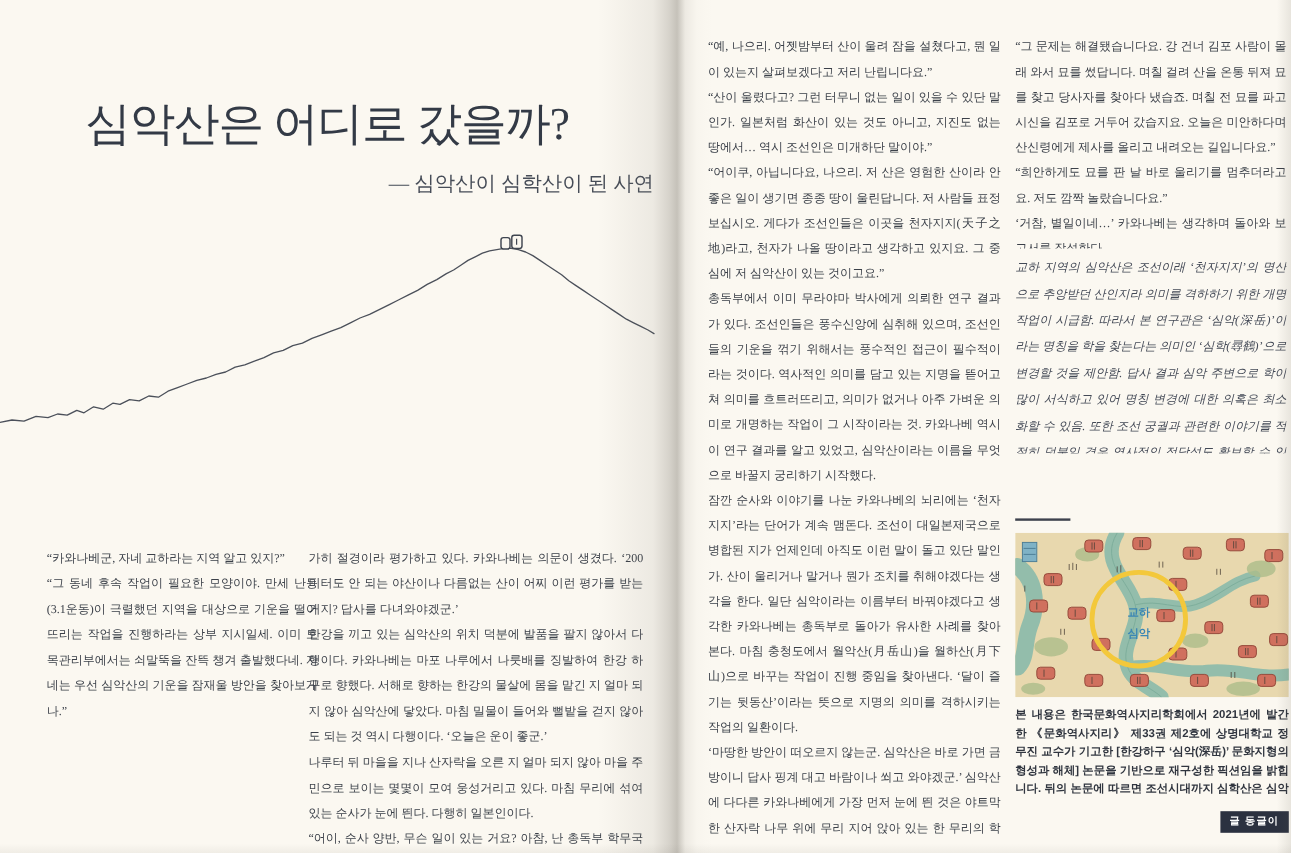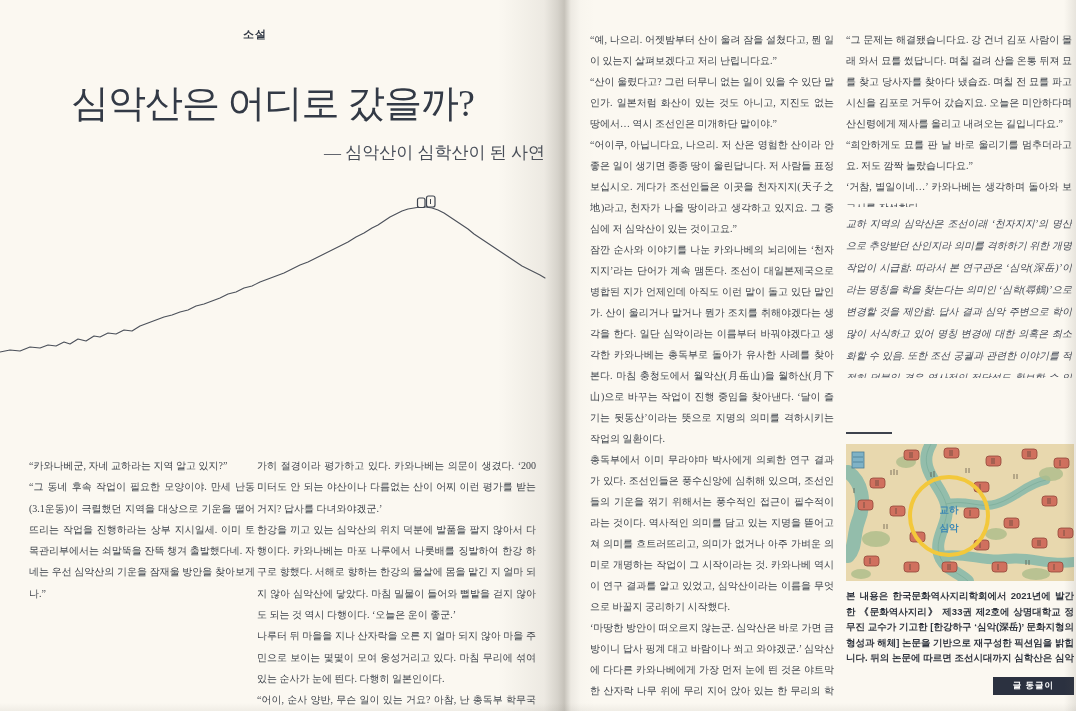--- a/index.html
+++ b/index.html
@@ -22,42 +22,41 @@
     font-size:11px;font-weight:bold;letter-spacing:1px;color:var(--title-ink,#333a46);}
   .title{position:absolute;left:0;top:78px;width:545px;text-align:center;
     font-size:38px;font-weight:400;letter-spacing:-1px;color:var(--title-ink,#333a46);}
   .subtitle{position:absolute;left:0;top:141px;width:545px;text-align:right;
     font-size:17px;font-weight:500;color:#474d58;}
 
   .mountain{position:absolute;left:0;top:165px;width:556px;height:290px;}
 
   .col{position:absolute;font-size:10px;line-height:21.3px;text-align:justify;overflow:hidden;}
   .col p{margin:0;}
-  .l-col1{left:29px;top:455px;width:226px;height:252px;}
+  .l-col1{left:39px;top:455px;width:226px;height:252px;}
   .l-col2{left:257px;top:455px;width:279px;height:252px;}
   .r-col1{left:590px;top:29px;width:244px;height:676px;line-height:21px;}
   .r-col2-dialogue{left:846px;top:29px;width:226px;height:178px;line-height:21px;}
   .report{left:846px;top:213px;width:226px;height:165px;line-height:22px;font-style:italic;color:#434956;}
 
   .figure-rule{position:absolute;left:846px;top:432px;width:46px;height:2px;background:#3d424d;}
   .map-figure{position:absolute;left:846px;top:444px;width:228px;height:137px;}
   .caption{position:absolute;left:846px;top:588px;width:228px;height:80px;overflow:hidden;
     font-family:"Liberation Sans","DejaVu Sans",sans-serif;
     font-size:9.5px;line-height:15.5px;font-weight:600;text-align:justify;color:#30353f;}
   .byline-wrap{position:absolute;left:846px;top:674px;width:228px;text-align:right;}
   .byline{display:inline-block;background:var(--badge-bg,#2b3140);color:#ffffff;
     font-family:"Liberation Sans","DejaVu Sans",sans-serif;
-    font-size:8.5px;font-weight:bold;padding:3px 20px;letter-spacing:1px;}
+    font-size:8.5px;font-weight:bold;padding:3px 8px;letter-spacing:1px;}
 </style>
 </head>
 <body>
 
 <div class="spread">
 
-  <div class="category">소설</div>
   <h1 class="title" style="margin:0;">심악산은 어디로 갔을까?</h1>
   <div class="subtitle">— 심악산이 심학산이 된 사연</div>
 
   <svg class="mountain" viewBox="0 0 556 290" xmlns="http://www.w3.org/2000/svg">
     <polyline fill="none" stroke="#4b505a" stroke-width="1.1" stroke-linejoin="round" stroke-linecap="round" points="0,187 10,185 20,186 30,182 40,183 48,180 56,181 64,177 70,179 78,174 86,176 94,171 100,172 108,168 116,169 124,165 132,166 140,161 148,158 156,155 164,152 172,150 180,147 188,145 196,141 204,139 212,136 220,133 228,129 236,127 244,123 252,121 260,117 268,114 276,111 284,108 292,104 300,100 308,97 316,93 324,89 332,85 340,81 348,77 356,72 364,68 372,63 378,60 384,56 390,52 396,49 402,46 408,44 414,43 420,42 426,42 432,43 438,45 444,48 450,52 456,56 462,60 468,64 474,69 480,73 486,77 492,81 498,85 504,89 510,93 516,97 522,101 528,104 534,107 540,110 545,113"></polyline>
     <g>
       <rect x="417.5" y="33" width="7.5" height="9.5" rx="2" fill="#faf7f0" stroke="#3f4550" stroke-width="1.2"></rect>
       <rect x="426.5" y="31" width="8.5" height="11" rx="2" fill="#faf7f0" stroke="#3f4550" stroke-width="1.2"></rect>
       <line x1="430.5" y1="34" x2="430.5" y2="39" stroke="#3f4550" stroke-width="1"></line>
     </g>
@@ -71,22 +70,22 @@
       <p>가히 절경이라 평가하고 있다. 카와나베는 의문이 생겼다. ‘200미터도 안 되는 야산이나 다름없는 산이 어찌 이런 평가를 받는 거지? 답사를 다녀와야겠군.’</p>
       <p>한강을 끼고 있는 심악산의 위치 덕분에 발품을 팔지 않아서 다행이다. 카와나베는 마포 나루에서 나룻배를 징발하여 한강 하구로 향했다. 서해로 향하는 한강의 물살에 몸을 맡긴 지 얼마 되지 않아 심악산에 닿았다. 마침 밀물이 들어와 뻘밭을 걷지 않아도 되는 것 역시 다행이다. ‘오늘은 운이 좋군.’</p>
       <p>나루터 뒤 마을을 지나 산자락을 오른 지 얼마 되지 않아 마을 주민으로 보이는 몇몇이 모여 웅성거리고 있다. 마침 무리에 섞여 있는 순사가 눈에 띈다. 다행히 일본인이다.</p>
       <p>“어이, 순사 양반, 무슨 일이 있는 거요? 아참, 난 총독부 학무국 소속 학예관 카와나베라고 하오.”</p>
     </div>
 
   <div class="col r-col1">
       <p>“예, 나으리. 어젯밤부터 산이 울려 잠을 설쳤다고, 뭔 일이 있는지 살펴보겠다고 저리 난립니다요.”</p>
       <p>“산이 울렸다고? 그런 터무니 없는 일이 있을 수 있단 말인가. 일본처럼 화산이 있는 것도 아니고, 지진도 없는 땅에서… 역시 조선인은 미개하단 말이야.”</p>
       <p>“어이쿠, 아닙니다요, 나으리. 저 산은 영험한 산이라 안 좋은 일이 생기면 종종 땅이 울린답니다. 저 사람들 표정 보십시오. 게다가 조선인들은 이곳을 천자지지(天子之地)라고, 천자가 나올 땅이라고 생각하고 있지요. 그 중심에 저 심악산이 있는 것이고요.”</p>
+      <p>총독부에서 이미 무라야마 박사에게 의뢰한 연구 결과가 있다. 조선인들은 풍수신앙에 심취해 있으며, 조선인들의 기운을 꺾기 위해서는 풍수적인 접근이 필수적이라는 것이다. 역사적인 의미를 담고 있는 지명을 뜯어고쳐 의미를 흐트러뜨리고, 의미가 없거나 아주 가벼운 의미로 개명하는 작업이 그 시작이라는 것. 카와나베 역시 이 연구 결과를 알고 있었고, 심악산이라는 이름을 무엇으로 바꿀지 궁리하기 시작했다.</p>
       <p>잠깐 순사와 이야기를 나눈 카와나베의 뇌리에는 ‘천자지지’라는 단어가 계속 맴돈다. 조선이 대일본제국으로 병합된 지가 언제인데 아직도 이런 말이 돌고 있단 말인가. 산이 울리거나 말거나 뭔가 조치를 취해야겠다는 생각을 한다. 일단 심악이라는 이름부터 바꿔야겠다고 생각한 카와나베는 총독부로 돌아가 유사한 사례를 찾아본다. 마침 충청도에서 월악산(月岳山)을 월하산(月下山)으로 바꾸는 작업이 진행 중임을 찾아낸다. ‘달이 즐기는 뒷동산’이라는 뜻으로 지명의 의미를 격하시키는 작업의 일환이다.</p>
-      <p>총독부에서 이미 무라야마 박사에게 의뢰한 연구 결과가 있다. 조선인들은 풍수신앙에 심취해 있으며, 조선인들의 기운을 꺾기 위해서는 풍수적인 접근이 필수적이라는 것이다. 역사적인 의미를 담고 있는 지명을 뜯어고쳐 의미를 흐트러뜨리고, 의미가 없거나 아주 가벼운 의미로 개명하는 작업이 그 시작이라는 것. 카와나베 역시 이 연구 결과를 알고 있었고, 심악산이라는 이름을 무엇으로 바꿀지 궁리하기 시작했다.</p>
       <p>‘마땅한 방안이 떠오르지 않는군. 심악산은 바로 가면 금방이니 답사 핑계 대고 바람이나 쐬고 와야겠군.’ 심악산에 다다른 카와나베에게 가장 먼저 눈에 띈 것은 야트막한 산자락 나무 위에 무리 지어 앉아 있는 한 무리의 학이었다. ‘거참 멋지군…’ 생각하며 산을 오르던 카와나베는 일전에 만났던 순사와 마을 사람 무리를 다시 만난다.</p>
     </div>
   <div class="col r-col2-dialogue">
       <p>“그 문제는 해결됐습니다요. 강 건너 김포 사람이 몰래 와서 묘를 썼답니다. 며칠 걸려 산을 온통 뒤져 묘를 찾고 당사자를 찾아다 냈습죠. 며칠 전 묘를 파고 시신을 김포로 거두어 갔습지요. 오늘은 미안하다며 산신령에게 제사를 올리고 내려오는 길입니다요.”</p>
       <p>“희안하게도 묘를 판 날 바로 울리기를 멈추더라고요. 저도 깜짝 놀랐습니다요.”</p>
       <p>‘거참, 별일이네…’ 카와나베는 생각하며 돌아와 보고서를 작성한다.</p>
     </div>
   <div class="col report">교하 지역의 심악산은 조선이래 ‘천자지지’의 명산으로 추앙받던 산인지라 의미를 격하하기 위한 개명 작업이 시급함. 따라서 본 연구관은 ‘심악(深岳)’이라는 명칭을 학을 찾는다는 의미인 ‘심학(尋鶴)’으로 변경할 것을 제안함. 답사 결과 심악 주변으로 학이 많이 서식하고 있어 명칭 변경에 대한 의혹은 최소화할 수 있음. 또한 조선 궁궐과 관련한 이야기를 적절히 덧붙일 경우 역사적인 정당성도 확보할 수 있을 듯하니 학무국 편심과의 후속 조치가 필요함.</div>
 
   <div class="figure-rule"></div>

